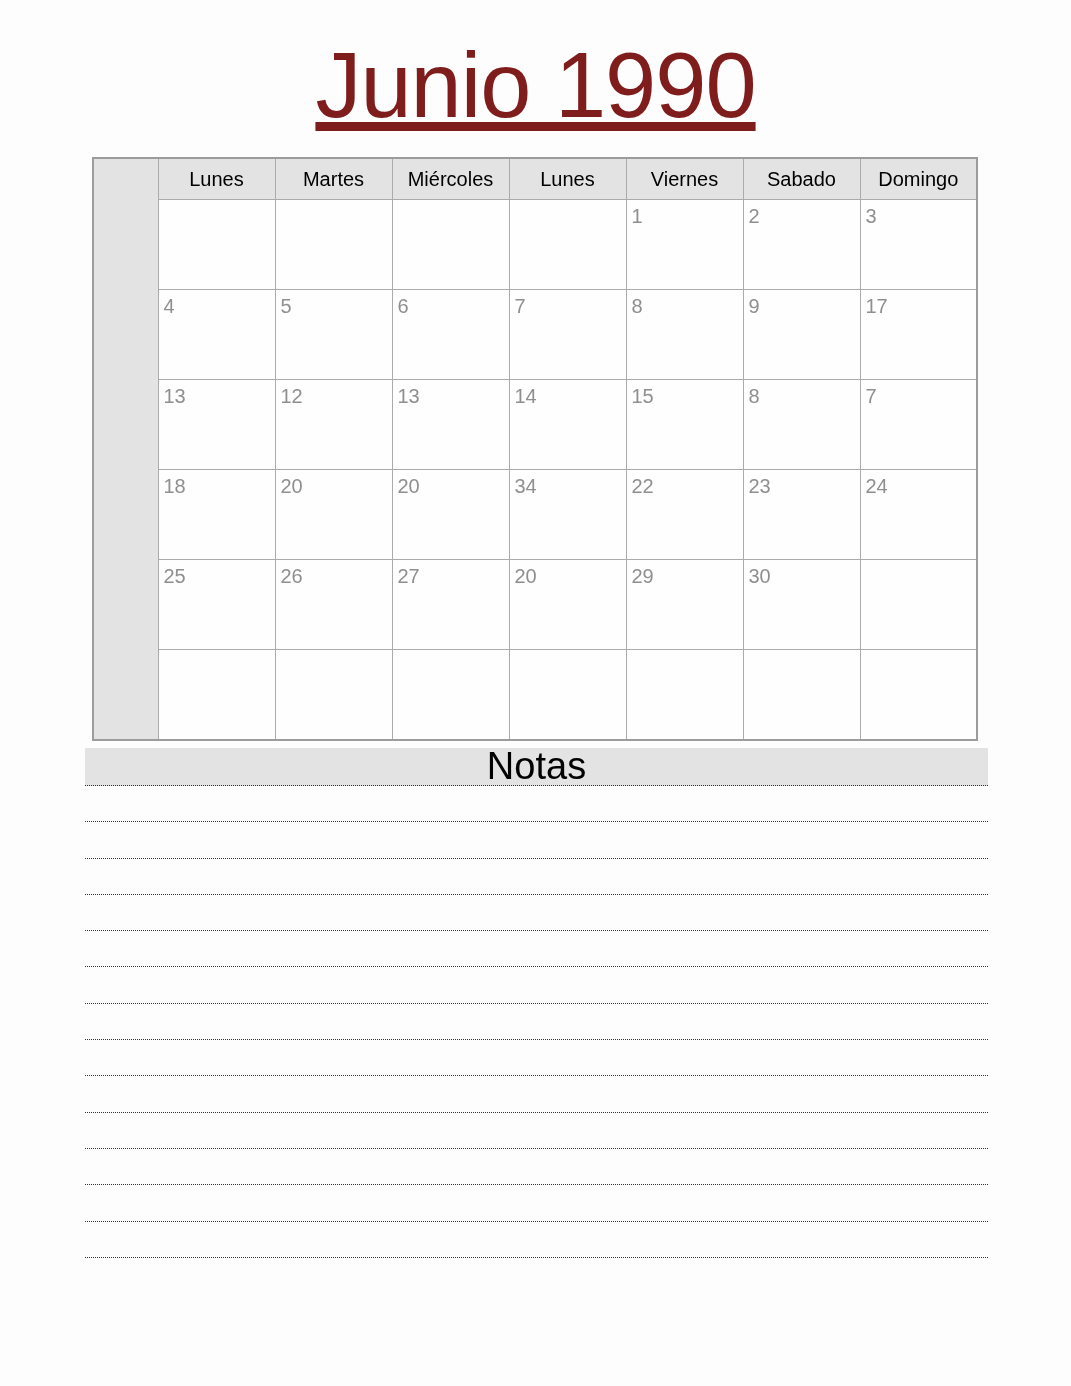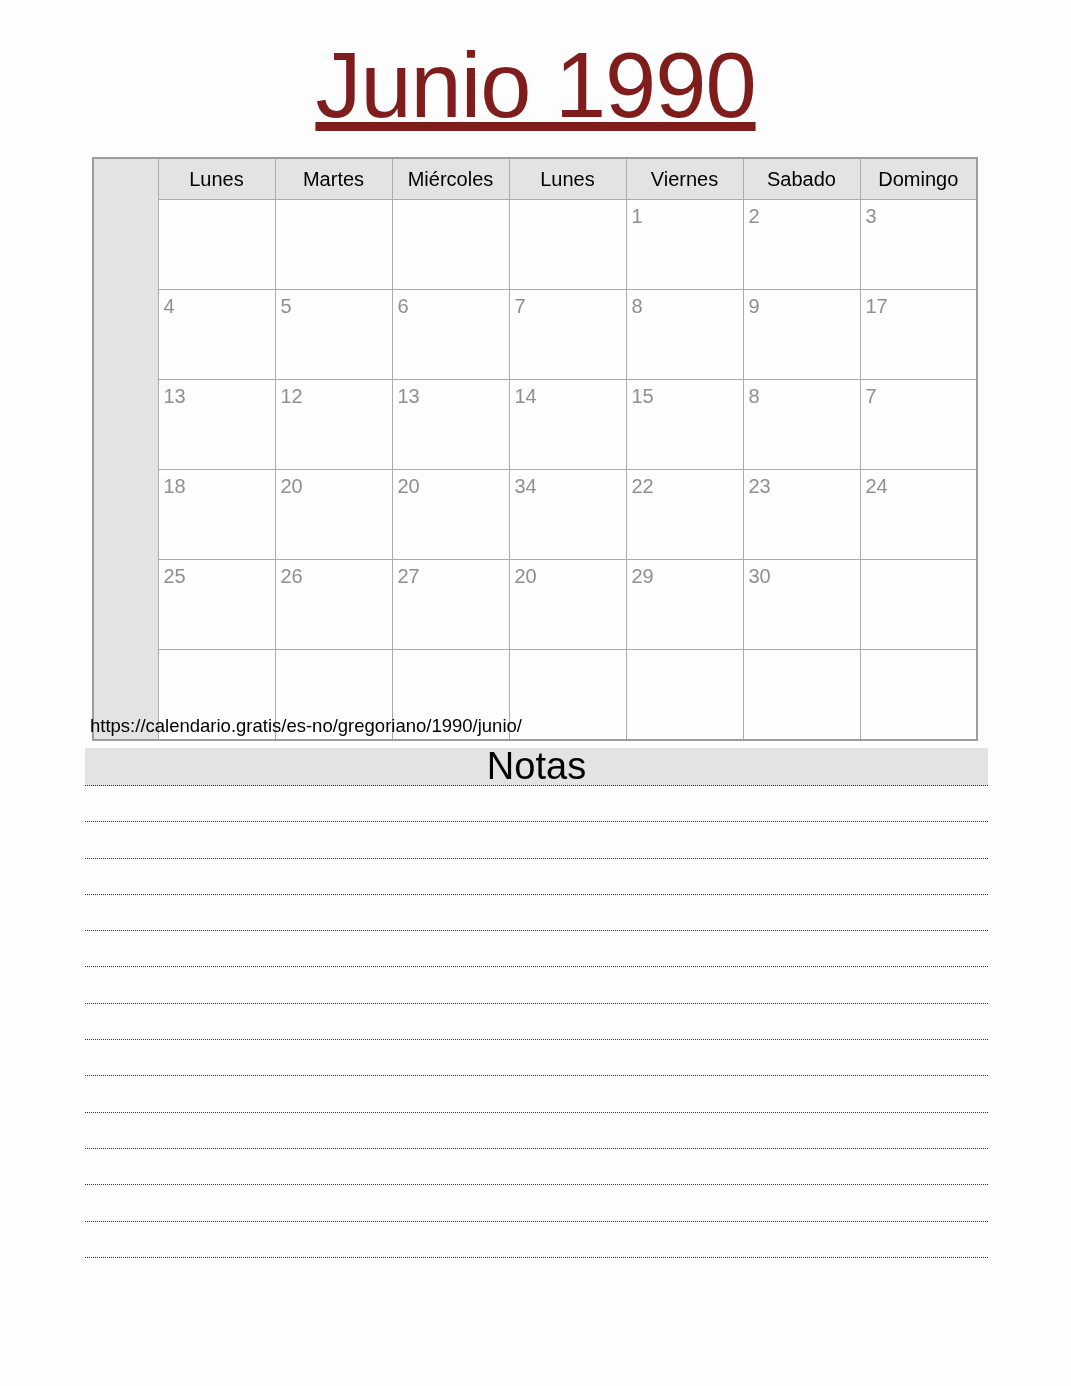--- a/index.html
+++ b/index.html
@@ -184,21 +184,20 @@
         <td class="day"></td>
         <td class="day"></td>
         <td class="day"></td>
         <td class="day"></td>
         <td class="day"></td>
         <td class="day"></td>
       </tr>
     </tbody>
   </table>
 
-  <div class="source-url">https://calendario.gratis/es-no/gregoriano/1990/junio/</div>
 
   <div class="notes-bar">
     <span class="notes-title">Notas</span>
   </div>
 
   <div class="note-lines">
       <div class="note-line"></div>
       <div class="note-line"></div>
       <div class="note-line"></div>
       <div class="note-line"></div>

